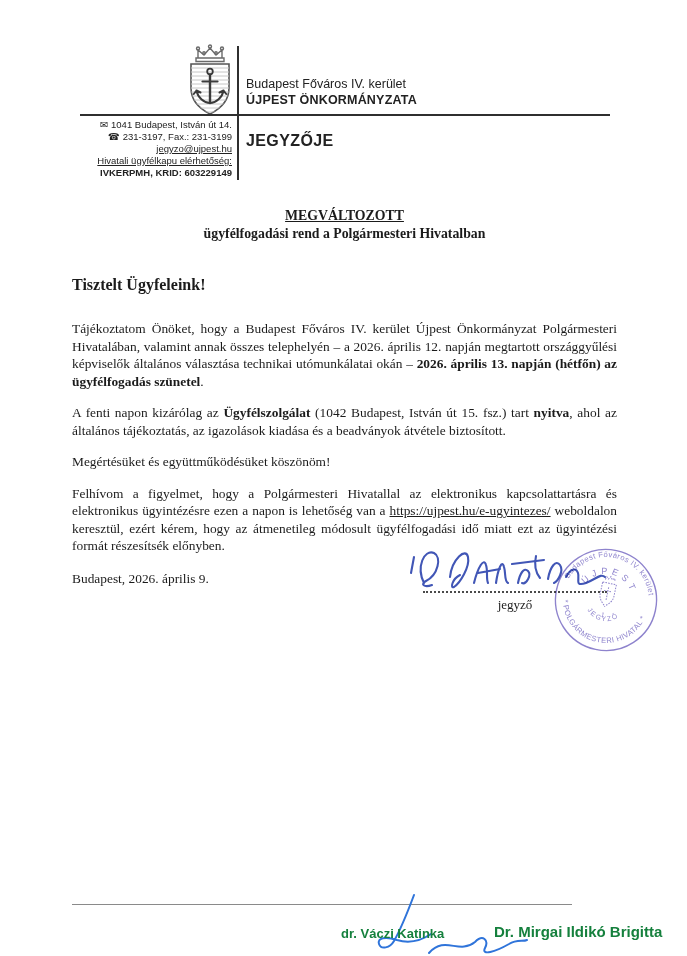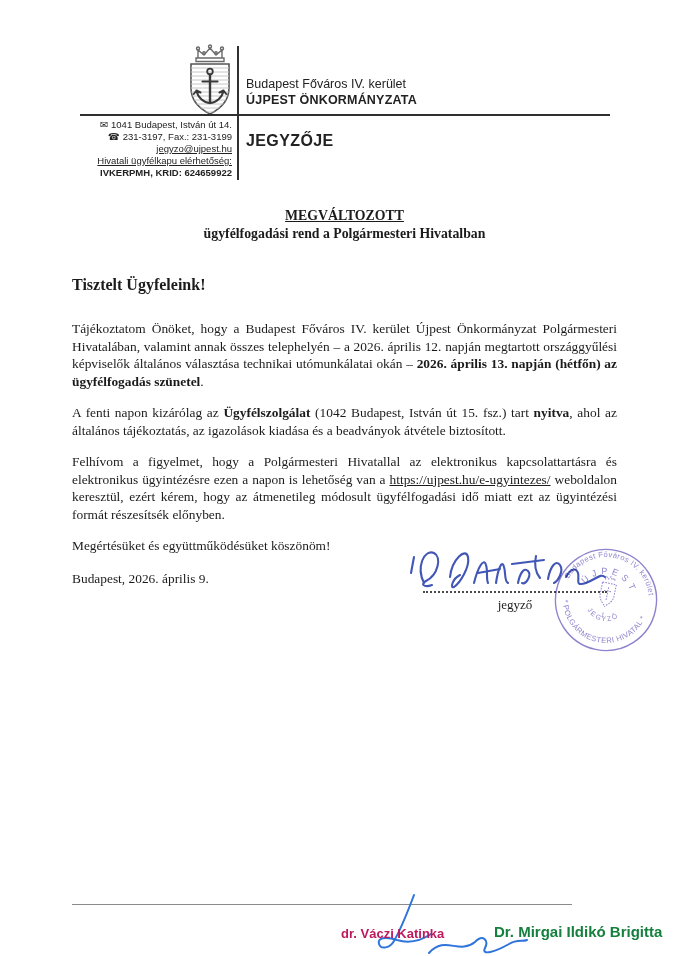--- a/index.html
+++ b/index.html
@@ -42,21 +42,21 @@
                   font-size:13px;line-height:16px;}
   .stamp-wrap{position:absolute;left:549px;top:543px;width:114px;height:114px;
               transform:rotate(12deg);opacity:.88;mix-blend-mode:multiply;}
   .stamp-wrap svg{width:114px;height:114px;}
 
   
   .f-line{position:absolute;left:72px;top:904px;width:500px;height:1px;background:#8a8a8a;}
   .f-text{position:absolute;left:72px;top:908px;width:500px;text-align:center;
           font-size:9.3px;color:#333;letter-spacing:.2px;white-space:nowrap;}
   .f-text .ico{margin:0 3px;}
-  .countersign{position:absolute;font-weight:700;color:#be185d;white-space:nowrap;}
+  .countersign{position:absolute;font-weight:700;color:#15803d;white-space:nowrap;}
   .cs-left{left:341px;top:926px;font-size:13px;}
   .cs-right{left:494px;top:923px;font-size:15px;color:#15803d;}
   .cs-scribble1{position:absolute;left:352px;top:893px;width:100px;height:62px;}
   .cs-scribble2{position:absolute;left:425px;top:931px;width:105px;height:26px;}
 </style>
 </head>
 <body>
 
 <div class="page">
 
@@ -98,32 +98,32 @@
 
   <div class="contact sans">
     <div>
       <span class="ico">✉</span><span>1041 Budapest, István út 14.</span>
     </div>
     <div>
       <span class="ico">☎</span><span>231-3197, Fax.: 231-3199</span>
     </div>
     <div class="u">jegyzo@ujpest.hu</div>
     <div class="u">Hivatali ügyfélkapu elérhetőség:</div>
-    <div class="b">IVKERPMH, KRID: 624659922</div>
+    <div class="b">IVKERPMH, KRID: 603229149</div>
   </div>
 
   <div class="body-block">
     <p class="title1">MEGVÁLTOZOTT</p>
     <p class="title2">ügyfélfogadási rend a Polgármesteri Hivatalban</p>
     <p class="salutation">Tisztelt Ügyfeleink!</p>
 
     <p class="para first"><span>Tájékoztatom Önöket, hogy a Budapest Főváros IV. kerület Újpest Önkormányzat Polgármesteri Hivatalában, valamint annak összes telephelyén – a 2026. április 12. napján megtartott országgyűlési képviselők általános választása technikai utómunkálatai okán – </span><span class="seg-b">2026. április 13. napján (hétfőn) az ügyfélfogadás szünetel</span><span>.</span></p>
     <p class="para"><span>A fenti napon kizárólag az </span><span class="seg-b">Ügyfélszolgálat</span><span> (1042 Budapest, István út 15. fsz.) tart </span><span class="seg-b">nyitva</span><span>, ahol az általános tájékoztatás, az igazolások kiadása és a beadványok átvétele biztosított.</span></p>
+    <p class="para"><span>Megértésüket és együttműködésüket köszönöm!</span></p>
     <p class="para"><span>Felhívom a figyelmet, hogy a Polgármesteri Hivatallal az elektronikus kapcsolattartásra és elektronikus ügyintézésre ezen a napon is lehetőség van a </span><span class="seg-u">https://ujpest.hu/e-ugyintezes/</span><span> weboldalon keresztül, ezért kérem, hogy az átmenetileg módosult ügyfélfogadási idő miatt ezt az ügyintézési formát részesítsék előnyben.</span></p>
-    <p class="para"><span>Megértésüket és együttműködésüket köszönöm!</span></p>
 
     <p class="date-line">Budapest, 2026. április 9.</p>
   </div>
 
   <svg class="sig-scribble" viewBox="0 0 200 52" fill="none" stroke="#4156b6" stroke-width="2.1" stroke-linecap="round">
     <path d="M3,30 L6,14"></path>
     <path d="M16,40 C8,24 16,6 26,10 C34,14 30,32 18,38 C12,41 16,45 24,42"></path>
     <path d="M42,34 C44,16 58,4 60,14 C62,24 52,40 46,44 C42,46 44,36 52,32"></path>
     <path d="M66,40 C70,24 76,14 78,22 C80,28 78,36 80,40 M70,30 L92,26"></path>
     <path d="M88,40 C90,26 94,16 96,24 C98,30 96,38 100,40"></path>

